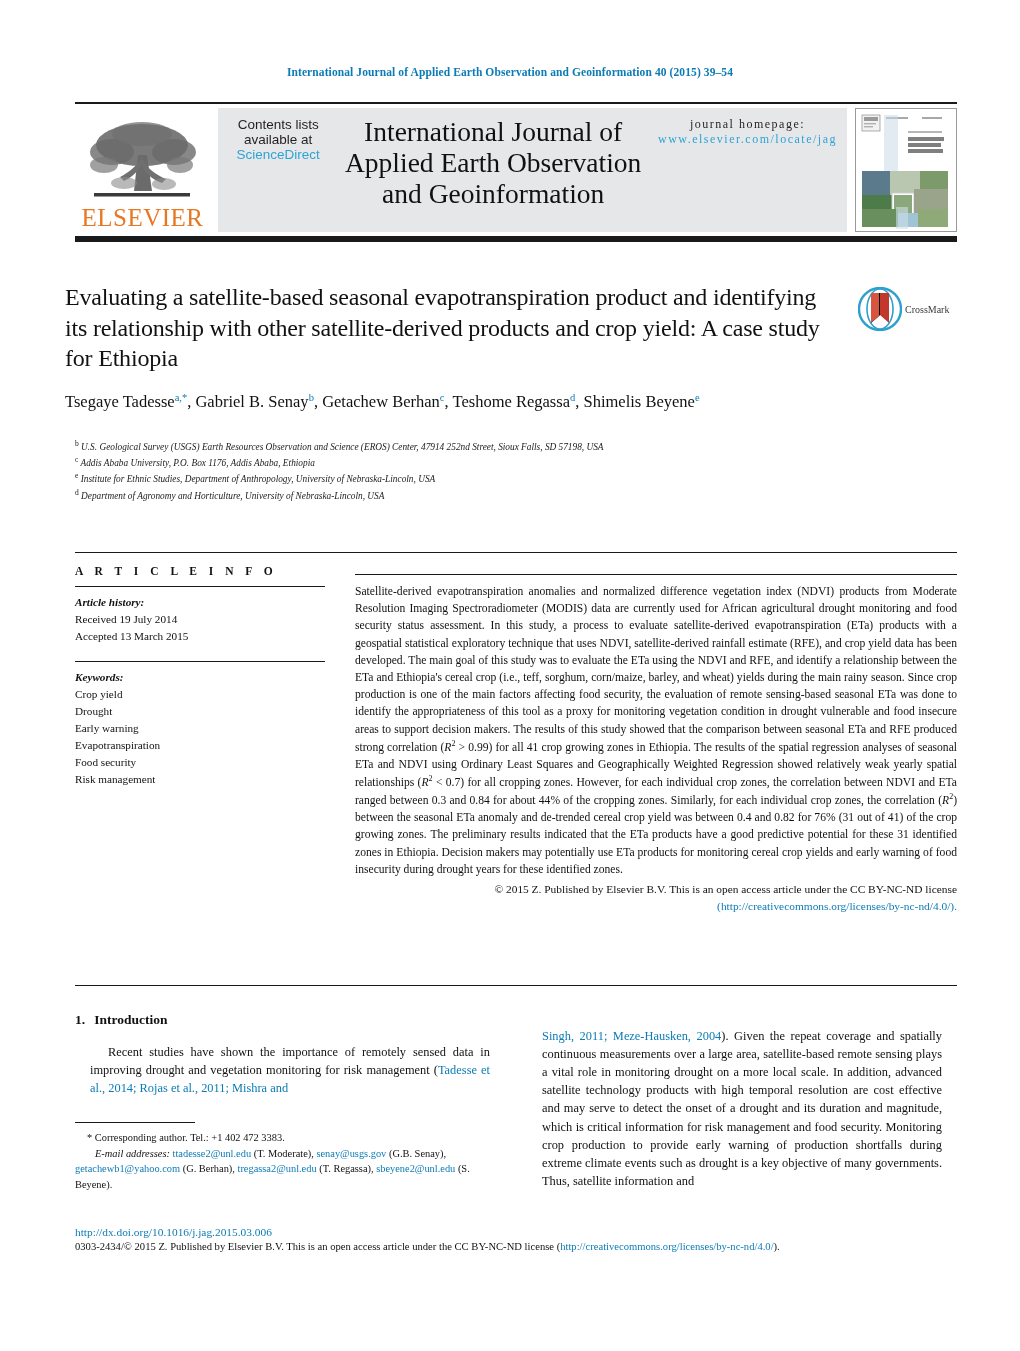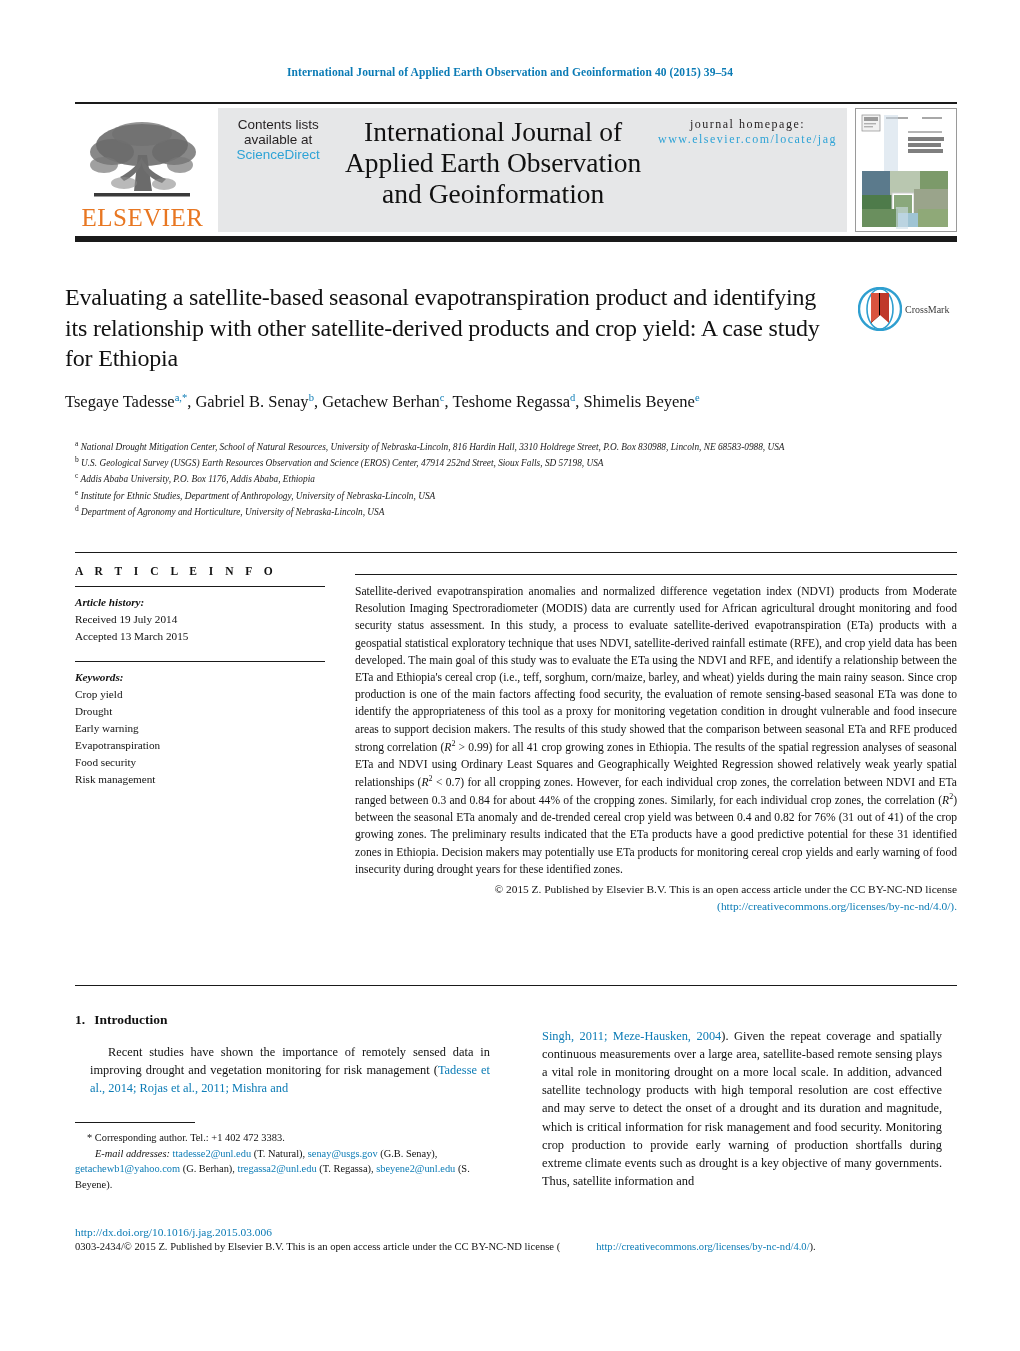--- a/index.html
+++ b/index.html
@@ -326,21 +326,21 @@
     display:block;
     margin-bottom: 2px;
     margin-top: 11px;
   }
   .issn-line {
     font-family: "Liberation Serif", serif;
     font-size: 10.6px;
     color: #111;
     line-height: 1.4;
   }
-  .issn-line .lic-url { color: #0b7bb5; margin-left: 36px; }
+  .issn-line .lic-url { color: #0b7bb5; }
 </style>
 </head>
 <body>
 
 <div class="page">
 
   <div class="running-head">International Journal of Applied Earth Observation and Geoinformation 40 (2015) 39–54</div>
 
   <div class="masthead">
 
@@ -421,21 +421,20 @@
       <circle cx="22" cy="22" r="21" fill="#ffffff" stroke="#2f9fd0" stroke-width="2.4"></circle>
       <ellipse cx="22" cy="22" rx="13" ry="20" fill="none" stroke="#2f9fd0" stroke-width="1.6"></ellipse>
       <path d="M13 6 L31 6 L31 36 L22 28 L13 36 Z" fill="#c0392b"></path>
       <path d="M13 6 L22 6 L22 28 L13 36 Z" fill="#e8datat"></path>
       <path d="M13 6 L21 6 L21 29 L13 36 Z" fill="#d9543f"></path>
     </svg>
     <span class="crossmark-label">CrossMark</span>
   </div>
 
   <div class="affiliations">
-    <p class="aff"><sup>a</sup> <span>National Drought Mitigation Center, School of Natural Resources, University of Nebraska-Lincoln, 816 Hardin Hall, 3310 Holdrege Street, P.O. Box 830988, Lincoln, NE 68583-0988, USA</span></p>
     <p class="aff"><sup>b</sup> <span>U.S. Geological Survey (USGS) Earth Resources Observation and Science (EROS) Center, 47914 252nd Street, Sioux Falls, SD 57198, USA</span></p>
     <p class="aff"><sup>c</sup> <span>Addis Ababa University, P.O. Box 1176, Addis Ababa, Ethiopia</span></p>
     <p class="aff"><sup>e</sup> <span>Institute for Ethnic Studies, Department of Anthropology, University of Nebraska-Lincoln, USA</span></p>
     <p class="aff"><sup>d</sup> <span>Department of Agronomy and Horticulture, University of Nebraska-Lincoln, USA</span></p>
   </div>
 
   <div class="rule-info-top"></div>
 
   <div class="info-col">
     <div class="heading-label">A R T I C L E   I N F O</div>
@@ -477,21 +476,21 @@
 
   <div class="body-right">
     <p class="body-text cont"><span class="cite">Singh, 2011; Meze-Hausken, 2004</span><span>). Given the repeat coverage and spatially continuous measurements over a large area, satellite-based remote sensing plays a vital role in monitoring drought on a more local scale. In addition, advanced satellite technology products with high temporal resolution are cost effective and may serve to detect the onset of a drought and its duration and magnitude, which is critical information for risk management and food security. Monitoring crop production to provide early warning of production shortfalls during extreme climate events such as drought is a key objective of many governments. Thus, satellite information and</span></p>
   </div>
 
   <div class="footnote">
     <div class="footnote-rule"></div>
     <div class="footnote-text">
       <div style="text-indent:12px">* Corresponding author. Tel.: +1 402 472 3383.</div>
       <div style="text-indent:20px"><span class="em">E-mail addresses:</span>
-        <span class="mail">ttadesse2@unl.edu</span> <span>(T. Natural)</span>, <span class="mail">senay@usgs.gov</span>
+        <span class="mail">ttadesse2@unl.edu</span> <span>(T. Moderate)</span>, <span class="mail">senay@usgs.gov</span>
         <span>(G.B. Senay)</span>, <span class="mail">getachewb1@yahoo.com</span> <span>(G. Berhan)</span>, <span class="mail">tregassa2@unl.edu</span> <span>(T. Regassa)</span>,
         <span class="mail">sbeyene2@unl.edu</span> <span>(S. Beyene)</span>.</div>
     </div>
   </div>
 
   <div class="doi-block">
     <span class="doi-link">http://dx.doi.org/10.1016/j.jag.2015.03.006</span>
     <div class="issn-line"><span>0303-2434/© 2015 Z. Published by Elsevier B.V. This is an open access article under the CC BY-NC-ND license (</span><span class="lic-url">http://creativecommons.org/licenses/by-nc-nd/4.0/</span><span>).</span></div>
   </div>
 

